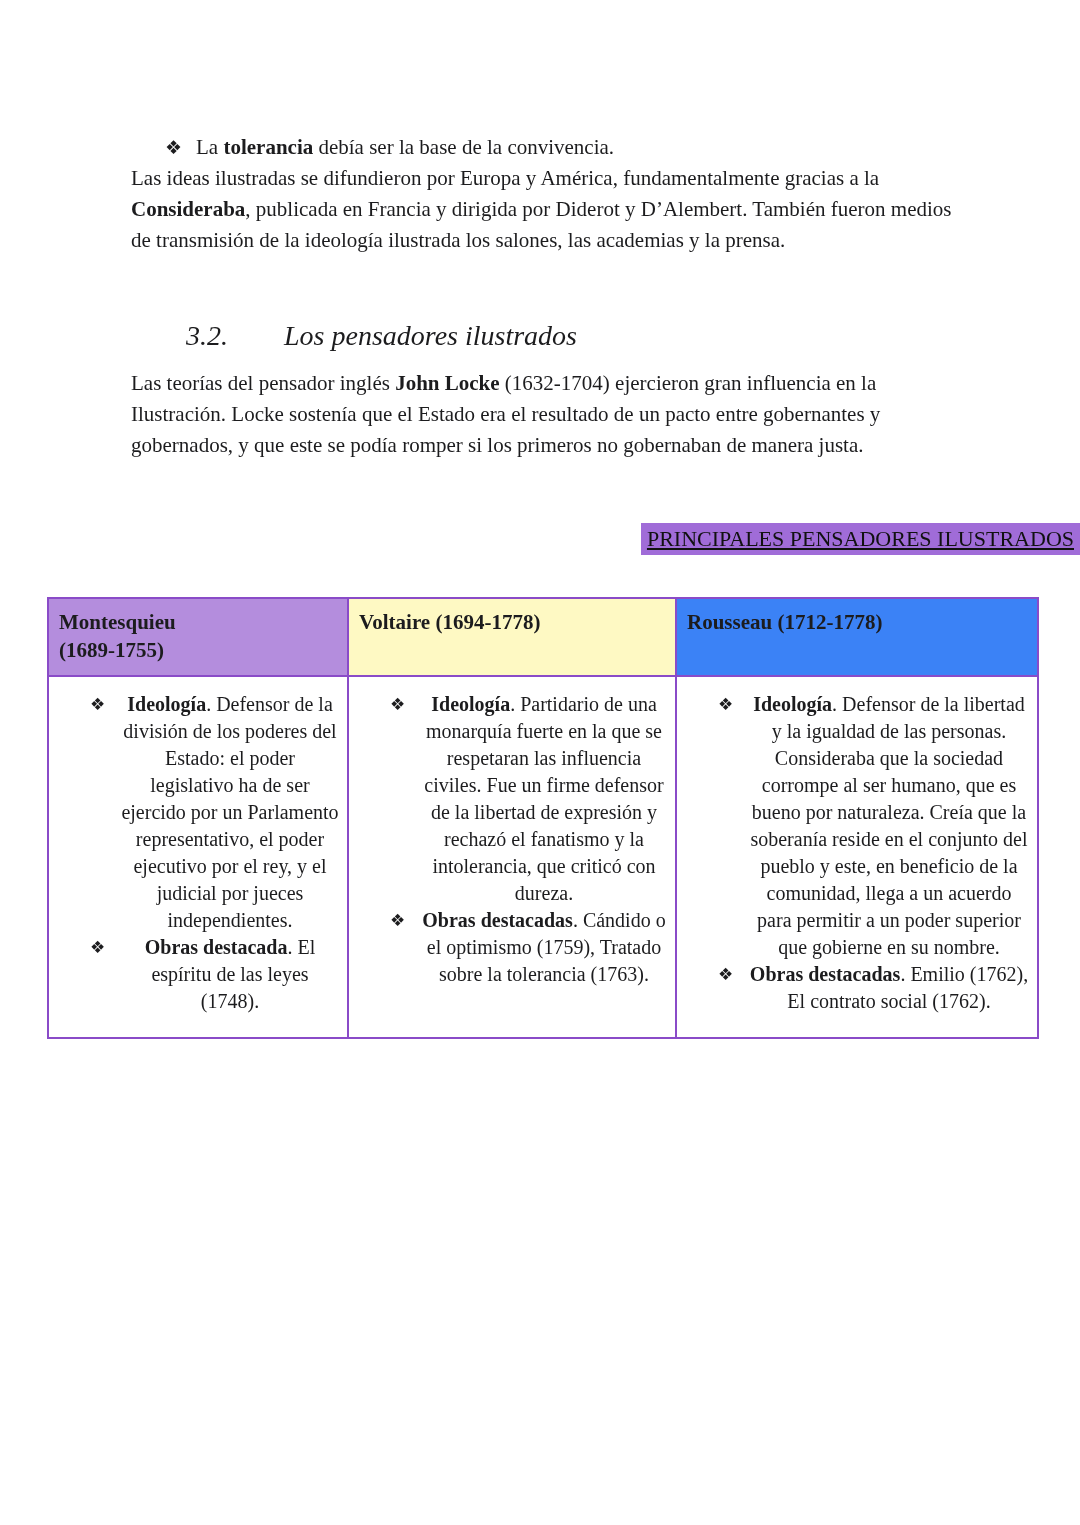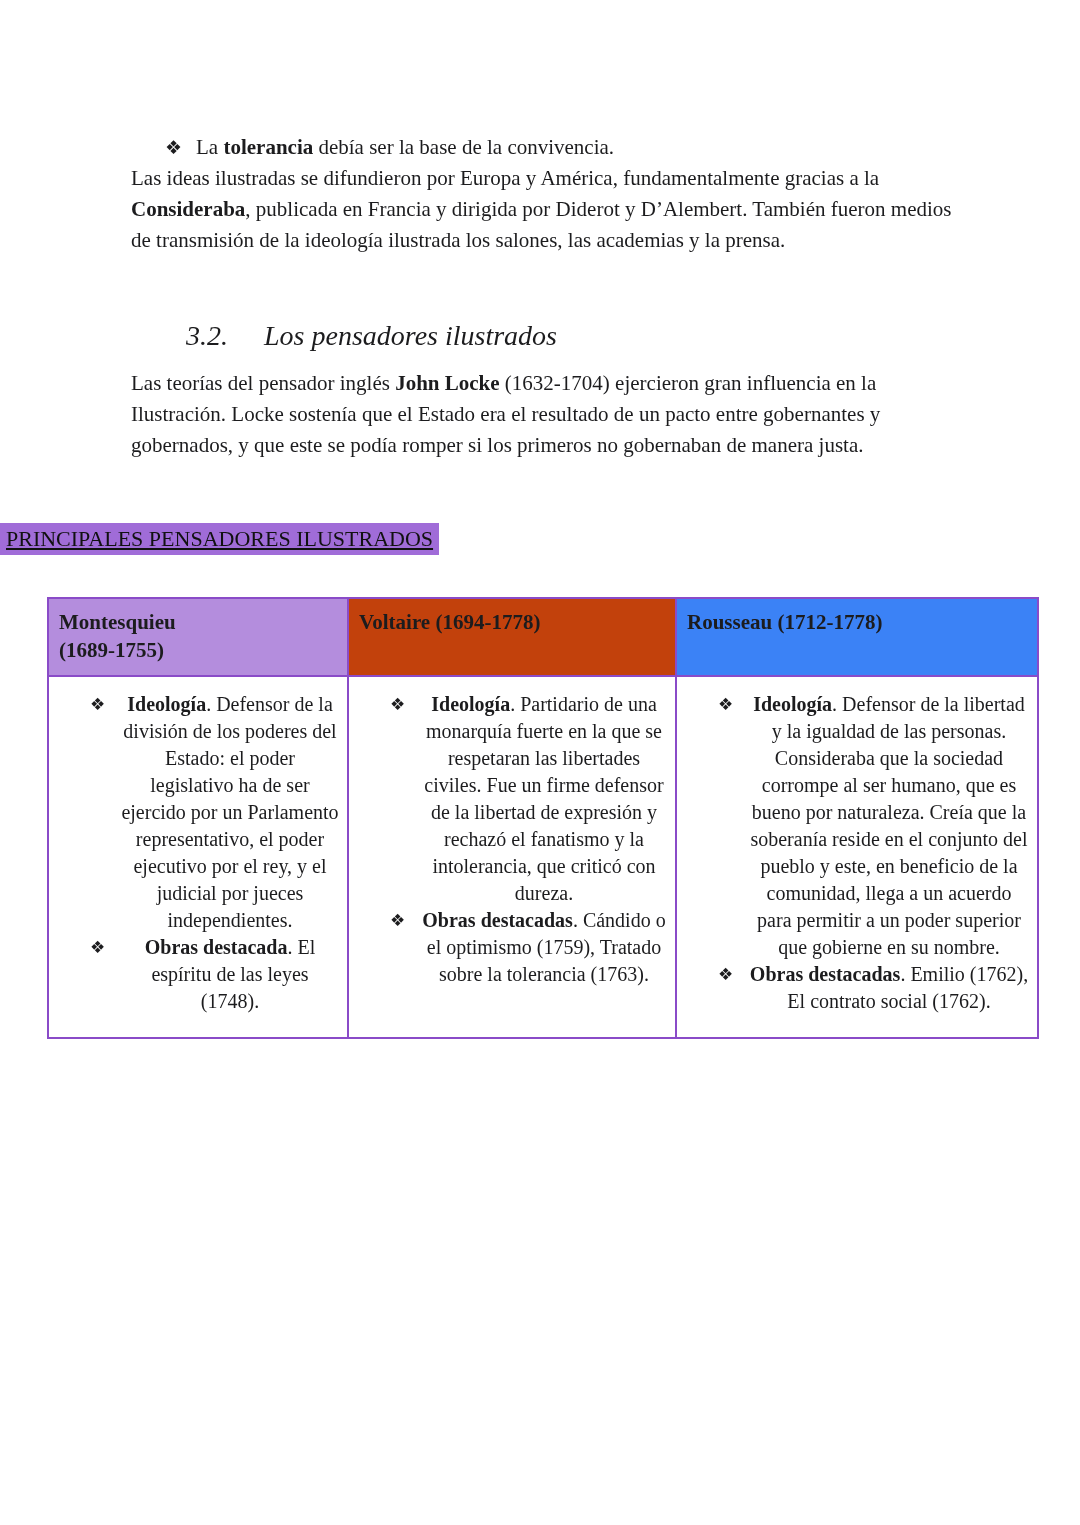--- a/index.html
+++ b/index.html
@@ -34,24 +34,24 @@
   }
   .para { margin: 0; }
 
   .heading {
     margin: 62px 0 14px 55px;
     font-size: 28px;
     font-style: italic;
     font-weight: normal;
     line-height: 36px;
   }
-  .heading .h-num { margin-right: 36px; }
+  .heading .h-num { margin-right: 56px; }
 
   .table-title-row {
-    text-align: left;
+    text-align: right;
     margin-top: 62px;
   }
   .table-title {
     display: inline-block;
     font-size: 22px;
     line-height: 27px;
     padding: 2px 6px 3px 6px;
     text-decoration: underline;
     color: #111111;
   }
@@ -125,42 +125,42 @@
   <table class="thinkers-table">
     <colgroup>
       <col class="c1">
         <col class="c2">
         <col class="c3">
     </colgroup>
     <thead>
       <tr>
         <th style="background: rgb(180, 141, 221); border-color: rgb(138, 75, 200);">Montesquieu
 (1689-1755)</th>
-        <th style="background: #c2410c; border-color: rgb(138, 75, 200);">Voltaire (1694-1778)</th>
+        <th style="background: #fef9c3; border-color: rgb(138, 75, 200);">Voltaire (1694-1778)</th>
         <th style="background: #3b82f6; border-color: rgb(138, 75, 200);">Rousseau (1712-1778)</th>
       </tr>
     </thead>
     <tbody>
       <tr>
 
         <td style="border-color: rgb(138, 75, 200);">
           <div class="cell-item">
             <span class="item-marker">❖</span>
             <div class="item-body"><b>Ideología</b><span>. Defensor de la división de los poderes del Estado: el poder legislativo ha de ser ejercido por un Parlamento representativo, el poder ejecutivo por el rey, y el judicial por jueces independientes.</span></div>
           </div>
           <div class="cell-item">
             <span class="item-marker">❖</span>
             <div class="item-body"><b>Obras destacada</b><span>. El espíritu de las leyes (1748).</span></div>
           </div>
         </td>
 
         <td style="border-color: rgb(138, 75, 200);">
           <div class="cell-item">
             <span class="item-marker">❖</span>
-            <div class="item-body"><b>Ideología</b><span>. Partidario de una monarquía fuerte en la que se respetaran las libertades civiles. Fue un firme defensor de la libertad de expresión y rechazó el fanatismo y la intolerancia, que criticó con dureza.</span></div>
+            <div class="item-body"><b>Ideología</b><span>. Partidario de una monarquía fuerte en la que se respetaran las influencia civiles. Fue un firme defensor de la libertad de expresión y rechazó el fanatismo y la intolerancia, que criticó con dureza.</span></div>
           </div>
           <div class="cell-item">
             <span class="item-marker">❖</span>
             <div class="item-body"><b>Obras destacadas</b><span>. Cándido o el optimismo (1759), Tratado sobre la tolerancia (1763).</span></div>
           </div>
         </td>
 
         <td style="border-color: rgb(138, 75, 200);">
           <div class="cell-item">
             <span class="item-marker">❖</span>

